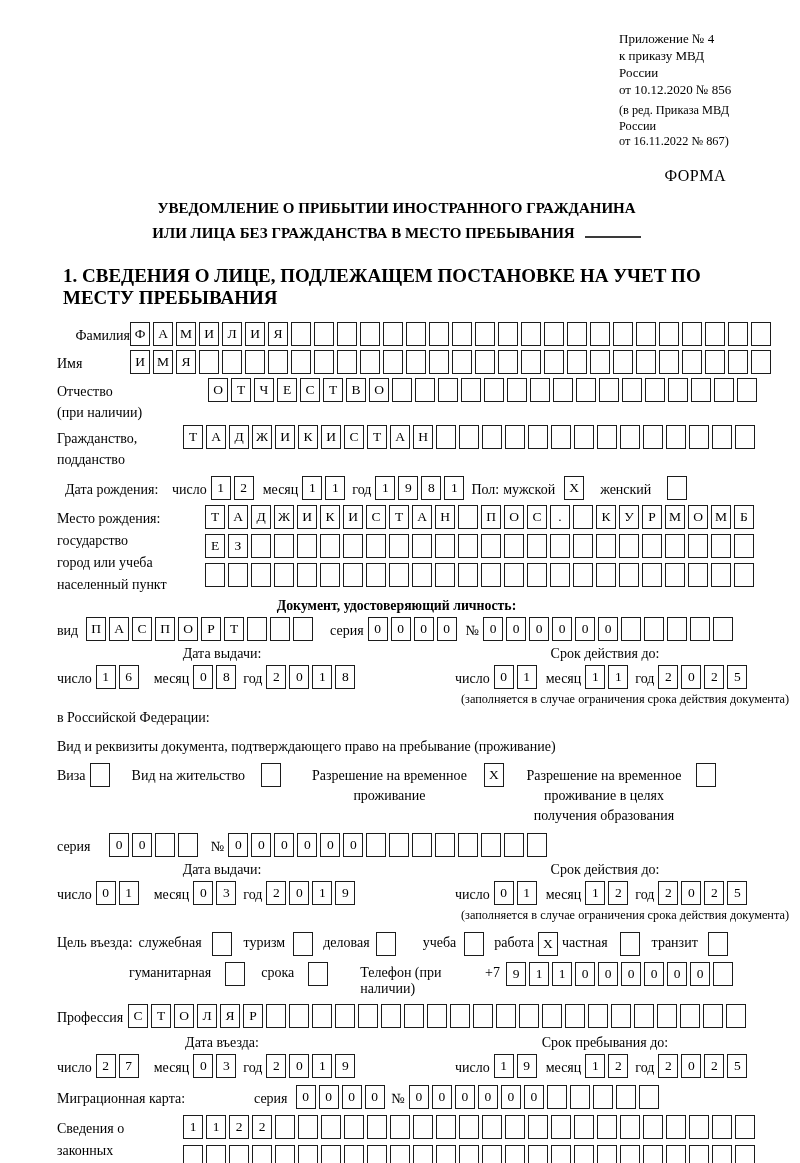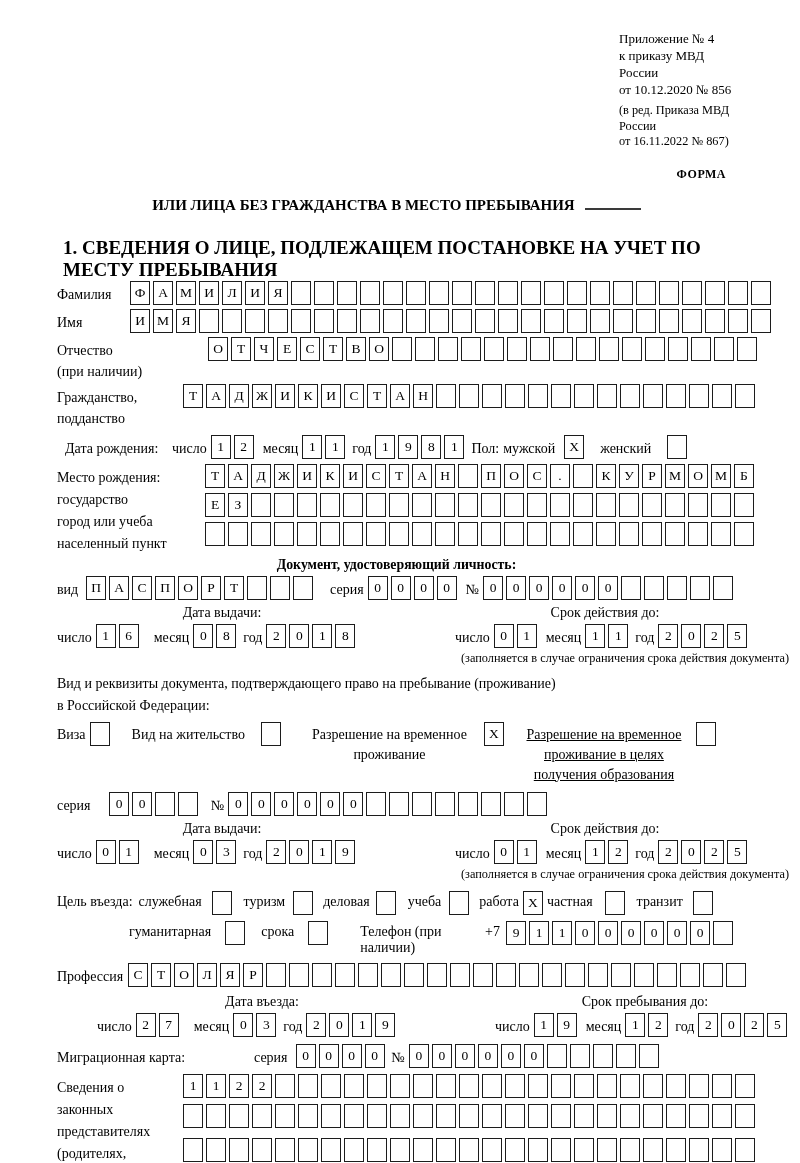--- a/index.html
+++ b/index.html
@@ -3,21 +3,21 @@
 <meta charset="utf-8">
 <style>
   html,body{margin:0;padding:0;background:#fff;}
   body{width:800px;height:1163px;overflow:hidden;color:#000;
        font-family:"Liberation Serif","DejaVu Serif",serif;font-size:14px;}
   .page{box-sizing:border-box;width:760px;height:1163px;padding:30px 24px 26px 57px;position:relative;}
 
   
   .appendix{margin-left:562px;font-size:13px;line-height:17px;}
   .edition{margin-left:562px;font-size:12.3px;line-height:15.5px;margin-top:5px;}
-  .form-label{text-align:right;font-weight:bold;font-size:12px;margin-top:17px;padding-right:10px;letter-spacing:.5px;}
+  .form-label{text-align:right;font-weight:normal;font-size:16px;margin-top:17px;padding-right:10px;letter-spacing:.5px;}
 
   
   .title{ text-align:center;font-weight:bold;font-size:15px;line-height:25px;margin-top:11px;}
   .uline{display:inline-block;width:56px;border-bottom:2px solid #3a3a3a;height:14px;margin-left:10px;}
   .sec-heading{font-weight:bold;font-size:19px;margin-top:19px;margin-left:6px;}
 
   
   .frow{display:flex;align-items:flex-start;}
   .flabel{flex:0 0 auto;padding-top:3px;line-height:21px;}
   .cellrow{display:inline-flex;flex:0 0 auto;}
@@ -58,26 +58,27 @@
     <div>к приказу МВД России</div>
     <div>от 10.12.2020 № 856</div>
   </div>
   <div class="edition">
     <div>(в ред. Приказа МВД России</div>
     <div>от 16.11.2022 № 867)</div>
   </div>
   <div class="form-label">ФОРМА</div>
 
   <div class="title">
+    <div>УВЕДОМЛЕНИЕ О ПРИБЫТИИ ИНОСТРАННОГО ГРАЖДАНИНА</div>
     <div><span>ИЛИ ЛИЦА БЕЗ ГРАЖДАНСТВА В МЕСТО ПРЕБЫВАНИЯ</span><span class="uline"></span></div>
   </div>
 
   <div class="sec-heading">1. СВЕДЕНИЯ О ЛИЦЕ, ПОДЛЕЖАЩЕМ ПОСТАНОВКЕ НА УЧЕТ ПО МЕСТУ ПРЕБЫВАНИЯ</div>
 
-  <div class="frow" style="">
+  <div class="frow" style="margin-top:13px;text-align:right;">
     <div class="flabel" style="width:73px;">Фамилия</div>
     <div class="cellrow">
         <span class="cell">Ф</span>
         <span class="cell">А</span>
         <span class="cell">М</span>
         <span class="cell">И</span>
         <span class="cell">Л</span>
         <span class="cell">И</span>
         <span class="cell">Я</span>
         <span class="cell"></span>
@@ -400,38 +401,38 @@
             <span class="cell">2</span>
             <span class="cell">0</span>
             <span class="cell">2</span>
             <span class="cell">5</span>
           </span>
       </div>
       <div class="dnote">(заполняется в случае ограничения срока действия документа)</div>
     </div>
   </div>
 
+  <div class="intro" style="margin-top:0;">в Российской Федерации:</div>
   <div class="intro">Вид и реквизиты документа, подтверждающего право на пребывание (проживание)</div>
-  <div class="intro" style="margin-top:0;">в Российской Федерации:</div>
 
   <div class="opts">
     <div class="opt">
       <span class="olabel">Виза</span>
       <span class="cb" style="margin-left:4px;"></span>
     </div>
     <div class="opt" style="margin-left:22px;">
       <span class="olabel">Вид на жительство</span>
       <span class="cb" style="margin-left:16px;"></span>
     </div>
     <div class="opt opt-center" style="margin-left:22px;">
       <span class="olabel" style="width:173px;">Разрешение на временное проживание</span>
       <span class="cb" style="margin-left:8px;">X</span>
     </div>
     <div class="opt opt-center" style="margin-left:16px;">
-      <span class="olabel" style="width:168px;text-decoration:underline;">Разрешение на временное проживание в целях получения образования</span>
+      <span class="olabel" style="width:168px;">Разрешение на временное проживание в целях получения образования</span>
       <span class="cb" style="margin-left:8px;"></span>
     </div>
   </div>
 
   <div class="frow" style="margin-top:7px;">
     <span class="dl" style="width:48px;">серия</span>
     <div class="cellrow">
         <span class="cell">0</span>
         <span class="cell">0</span>
         <span class="cell"></span>
@@ -505,21 +506,21 @@
   </div>
 
   <div class="purp">
     <span class="olabel">Цель въезда:</span>
     <span class="olabel" style="margin-left:6px;">служебная</span>
     <span class="cb" style="margin-left:10px;"></span>
     <span class="olabel" style="margin-left:12px;">туризм</span>
     <span class="cb" style="margin-left:8px;"></span>
     <span class="olabel" style="margin-left:10px;">деловая</span>
     <span class="cb" style="margin-left:6px;"></span>
-    <span class="olabel" style="margin-left:12px;">учеба</span>
+    <span class="olabel" style="margin-left:27px;">учеба</span>
     <span class="cb" style="margin-left:8px;"></span>
     <span class="olabel" style="margin-left:10px;">работа</span>
     <span class="cb" style="margin-left:4px;">X</span>
     <span class="olabel" style="margin-left:4px;">частная</span>
     <span class="cb" style="margin-left:12px;"></span>
     <span class="olabel" style="margin-left:12px;">транзит</span>
     <span class="cb" style="margin-left:10px;"></span>
   </div>
 
   <div class="purp" style="margin-left:72px;margin-top:6px;">
@@ -569,21 +570,21 @@
         <span class="cell"></span>
         <span class="cell"></span>
         <span class="cell"></span>
         <span class="cell"></span>
         <span class="cell"></span>
         <span class="cell"></span>
         <span class="cell"></span>
       </div>
   </div>
 
-  <div class="dates" style="margin-top:6px;margin-left:40px;">
+  <div class="dates" style="margin-top:6px;">
     <div class="dcol-l">
       <div class="dhead">Дата въезда:</div>
       <div class="dg">
         <span class="dl">число</span>
         <span class="cellrow">
             <span class="cell">2</span>
             <span class="cell">7</span>
           </span>
         <span class="dl" style="padding-left:12px;">месяц</span>
         <span class="cellrow">

